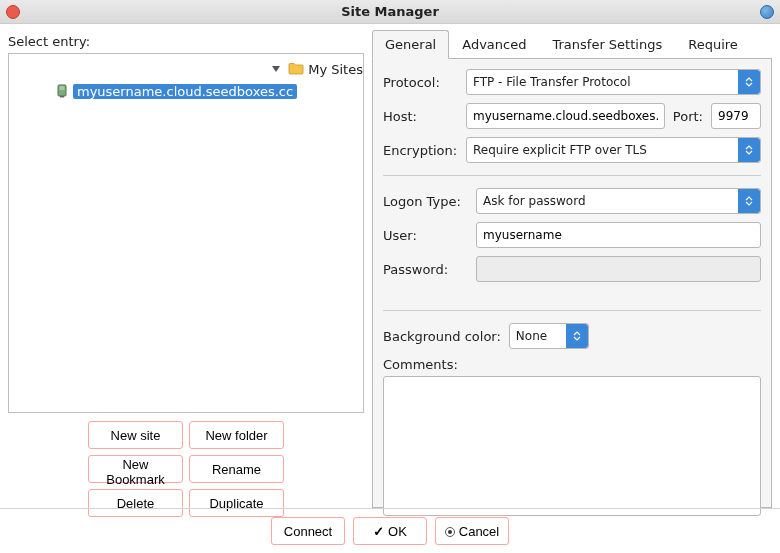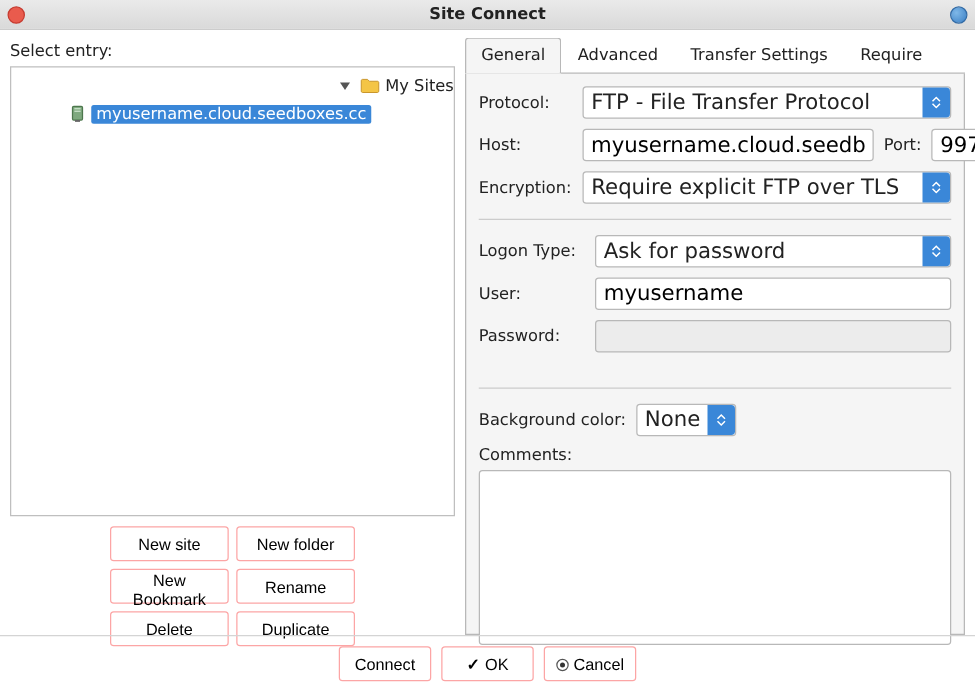--- a/index.html
+++ b/index.html
@@ -146,21 +146,21 @@
   .formlabel{
     width:75px;
     flex-shrink:0;
   }
   input.std, select.std, .select-like {
     height:26px;
     border:1px solid #b8b8b8;
     border-radius:3px;
     background:#fff;
     padding:0 6px;
-    font-size:17px;
+    font-size:12px;
     font-family:inherit;
   }
   input.std.disabled{background:#ececec;color:#999;}
   .select-like{
     display:flex;align-items:center;justify-content:space-between;
     padding-right:0;
     cursor:pointer;
   }
   .select-like .sel-arrow{
     width:22px;height:100%;
@@ -200,21 +200,21 @@
   .bgcolor-select{width:80px;}
   .checkmark{font-weight:bold;margin-right:4px;}
   .radio-dot{width:10px;height:10px;border-radius:50%;border:1px solid #555;display:inline-block;margin-right:4px;position:relative;top:1px;}
   .radio-dot::after{content:"";position:absolute;inset:2px;border-radius:50%;background:#333;}
 </style>
 </head>
 <body>
 
 <div class="titlebar">
   <span class="winbtn close"></span>
-  <span class="title">Site Connect</span>
+  <span class="title">Site Manager</span>
   <span class="winbtn right"></span>
 </div>
 
 <div class="content">
   <div class="leftpane">
     <div class="select-label">Select entry:</div>
     <div class="tree">
       <div class="tree-inner">
         <div class="tree-row tree-indent1">
           <span class="disclosure"></span>

